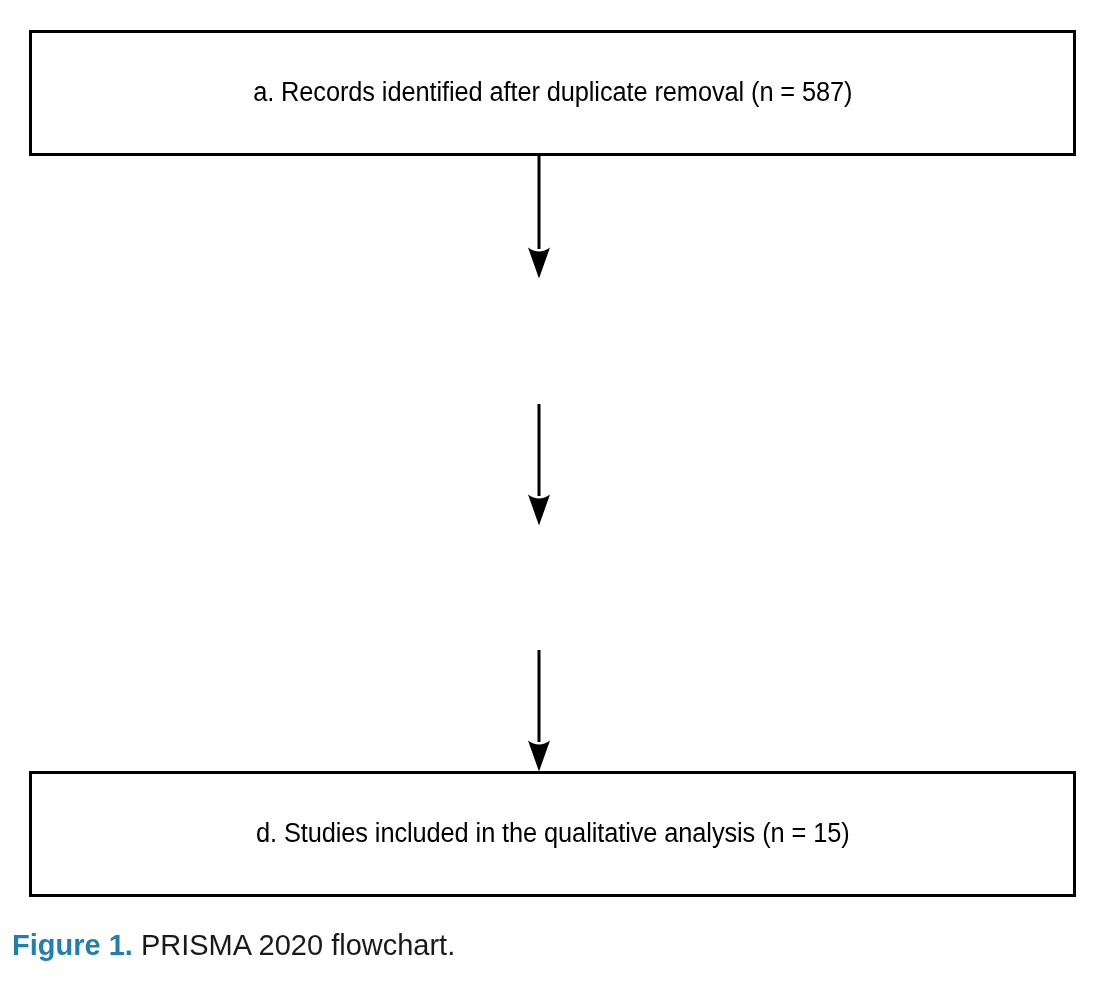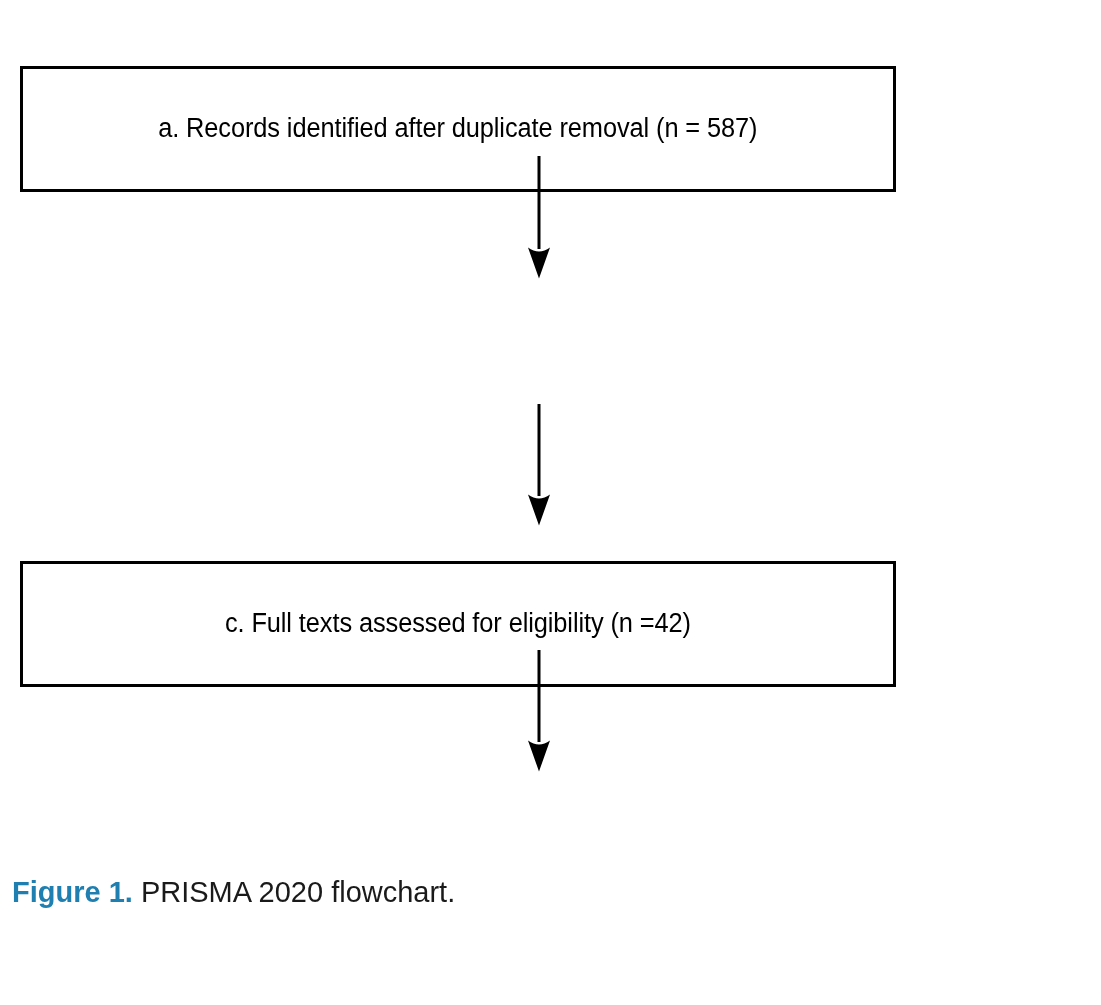--- a/index.html
+++ b/index.html
@@ -20,29 +20,28 @@
     position: absolute;
     left: 0;
     top: 0;
     width: 1101px;
     height: 1005px;
   }
 
   
   .node {
     position: absolute;
-    left: 20px;
-    width: 876px;
+    left: 29px;
+    width: 1047px;
     box-sizing: border-box;
     border: 3px solid #000000;
     background: #ffffff;
     display: flex;
     align-items: center;
     justify-content: center;
-    margin-top: 36px;
   }
   .node-a { top: 30px;  height: 126px; }
   .node-b { top: 278px; height: 126px; }
   .node-c { top: 525px; height: 126px; }
   .node-d { top: 771px; height: 126px; }
 
   .node-label {
     font-size: 27px;
     line-height: 1.25;
     color: #000000;
@@ -62,21 +61,21 @@
   }
   .connector svg { display: block; }
   .conn-ab { top: 156px; height: 123px; }
   .conn-bc { top: 404px; height: 122px; }
   .conn-cd { top: 650px; height: 122px; }
 
   
   .caption {
     position: absolute;
     left: 12px;
-    top: 872px;
+    top: 925px;
     width: 1060px;
     font-size: 29px;
     line-height: 40px;
     color: #1a1a1a;
     white-space: nowrap;
   }
   .caption-figno {
     color: #1f7fb0;
     font-weight: bold;
   }
@@ -102,29 +101,29 @@
   </div>
 
 
   <div class="connector conn-bc">
     <svg width="1101" height="122" viewBox="0 0 1101 122" xmlns="http://www.w3.org/2000/svg">
       <rect x="537.5" y="0" width="3" height="92" fill="#000000"></rect>
       <path d="M 528.0 90.5 Q 539.0 98.5 550.0 90.5 L 539.0 121.5 Z" fill="#000000"></path>
     </svg>
   </div>
 
-  <div class="node node-c">
-    <span class="node-label">c. Full texts assessed for eligibility (n =42)</span>
-  </div>
 
   <div class="connector conn-cd">
     <svg width="1101" height="122" viewBox="0 0 1101 122" xmlns="http://www.w3.org/2000/svg">
       <rect x="537.5" y="0" width="3" height="92" fill="#000000"></rect>
       <path d="M 528.0 90.5 Q 539.0 98.5 550.0 90.5 L 539.0 121.5 Z" fill="#000000"></path>
     </svg>
   </div>
 
+  <div class="node node-d">
+    <span class="node-label">d. Studies included in the qualitative analysis (n = 15)</span>
+  </div>
 
   <div class="caption">
     <span class="caption-figno">Figure 1.</span><span class="caption-text"> PRISMA 2020 flowchart.</span>
   </div>
 
 </div>
 
 </body></html>

